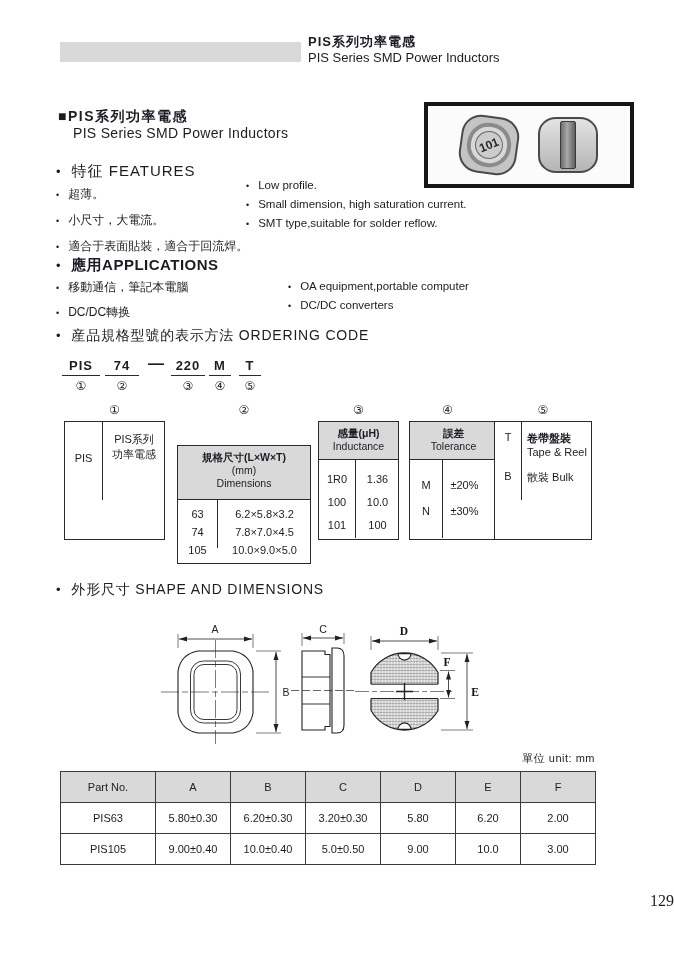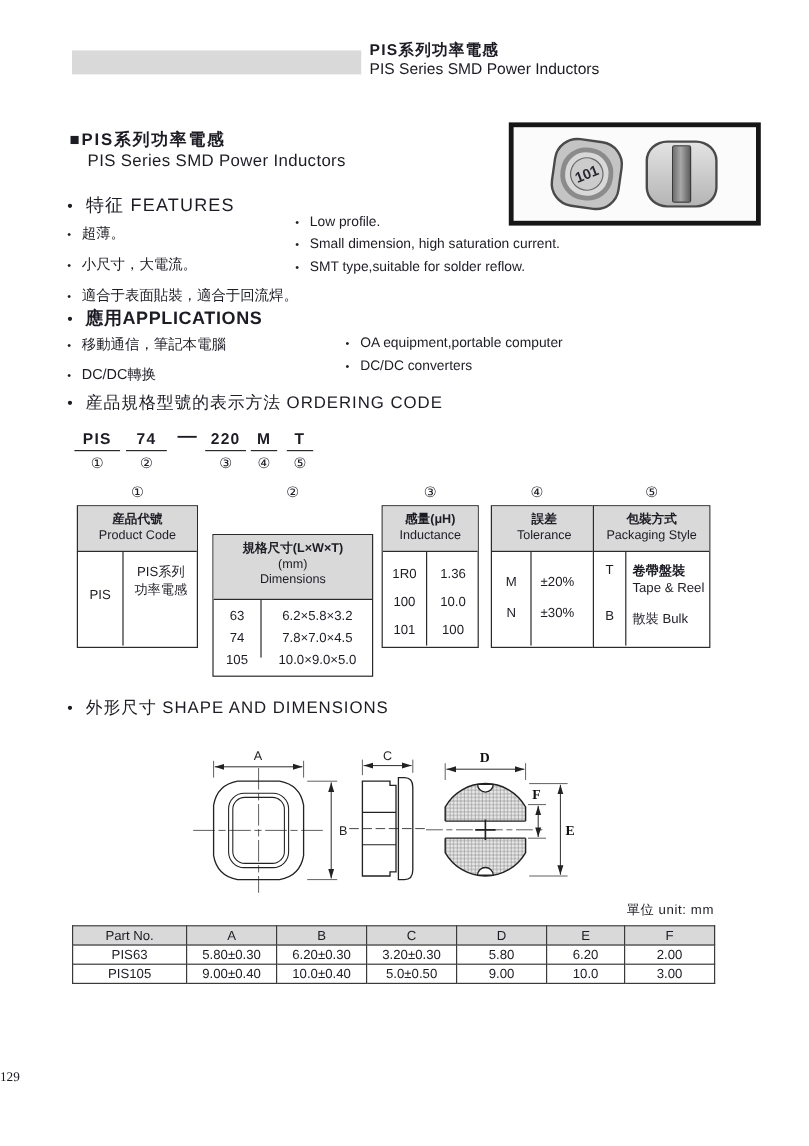--- a/index.html
+++ b/index.html
@@ -75,28 +75,28 @@
   .t2 .ot-head { height:54px; }
   .t1 .ot-body, .t3 .ot-body, .t4 .ot-body, .t5 .ot-body { height:78px; }
   .t2 .ot-body { height:48px; }
 
   
   .drawing { position:absolute; left:95px; top:612px; }
   .unit-label { position:absolute; left:440px; top:751px; width:155px; text-align:right; font-size:11px; letter-spacing:0.5px; }
 
   
   table.dimtab { position:absolute; left:60px; top:771px; border-collapse:collapse; table-layout:fixed; }
-  .dimtab td { border:1px solid #3a3a3a; font-size:11px; text-align:center; height:16px; padding:0; }
+  .dimtab td { border:1px solid #3a3a3a; font-size:11px; text-align:center; height:31px; padding:0; }
   .dimtab tr.hd td { background:#d9d9d9; }
   .dimtab tr.alt td { background:#e6e6e6; }
   .dimtab { border:1.5px solid #2a2a2a; }
   .c0{width:95px} .c1{width:75px} .c2{width:75px} .c3{width:75px} .c4{width:75px} .c5{width:65px} .c6{width:75px}
 
-  .page-num { position:absolute; left:0; right:0; top:892px; text-align:left;
-              font-family:"Liberation Serif", serif; font-size:11px; }
+  .page-num { position:absolute; left:0; right:0; top:892px; text-align:right;
+              font-family:"Liberation Serif", serif; font-size:16px; }
 </style>
 </head>
 <body>
 
 <div class="page">
 
   <div class="top-gray-bar"></div>
   <div class="doc-header">
     <div class="zh">PIS系列功率電感</div>
     <div class="en">PIS  Series SMD Power Inductors</div>
@@ -201,24 +201,20 @@
       <span class="n">⑤</span>
   </div>
 
   <div class="onum" style="left:64px;width:101px">①</div>
   <div class="onum" style="left:177px;width:134px">②</div>
   <div class="onum" style="left:318px;width:81px">③</div>
   <div class="onum" style="left:409px;width:77px">④</div>
   <div class="onum" style="left:494px;width:98px">⑤</div>
 
   <div class="otable t1">
-    <div class="ot-head">
-      <div style="font-weight:bold">産品代號</div>
-        <div>Product Code</div>
-    </div>
     <div class="ot-body">
       <div class="vdiv" style="left:37px"></div>
       <div class="cellcol" style="left:0;width:37px;top:30px">PIS</div>
       <div class="cellcol" style="left:37px;width:64px;top:10px;line-height:15px">
         <div>PIS系列</div>
           <div>功率電感</div>
       </div>
     </div>
   </div>
 
@@ -275,24 +271,20 @@
           <div>N</div>
       </div>
       <div class="cellcol" style="left:32px;width:45px;top:12px;line-height:26px">
         <div>±20%</div>
           <div>±30%</div>
       </div>
     </div>
   </div>
 
   <div class="otable t5">
-    <div class="ot-head">
-      <div style="font-weight:bold">包裝方式</div>
-        <div>Packaging Style</div>
-    </div>
     <div class="ot-body" style="font-size:10.5px">
       <div class="vdiv" style="left:26px"></div>
       <div class="cellcol" style="left:0;width:26px;top:9px">T</div>
       <div class="cellcol" style="left:0;width:26px;top:48px">B</div>
       <div class="cellcol" style="left:26px;width:72px;top:9px;line-height:14px;text-align:left;padding-left:6px">
         <div style="font-weight:bold">卷帶盤裝</div>
           <div>Tape &amp; Reel</div>
       </div>
       <div class="cellcol" style="left:26px;width:72px;top:48px;text-align:left;padding-left:6px">散裝 Bulk</div>
     </div>

